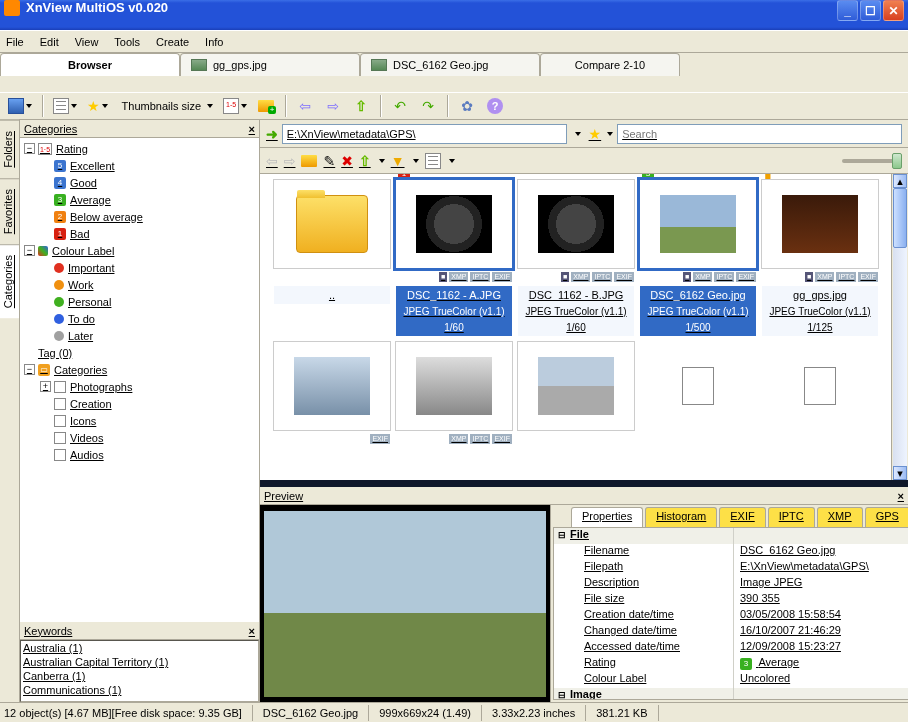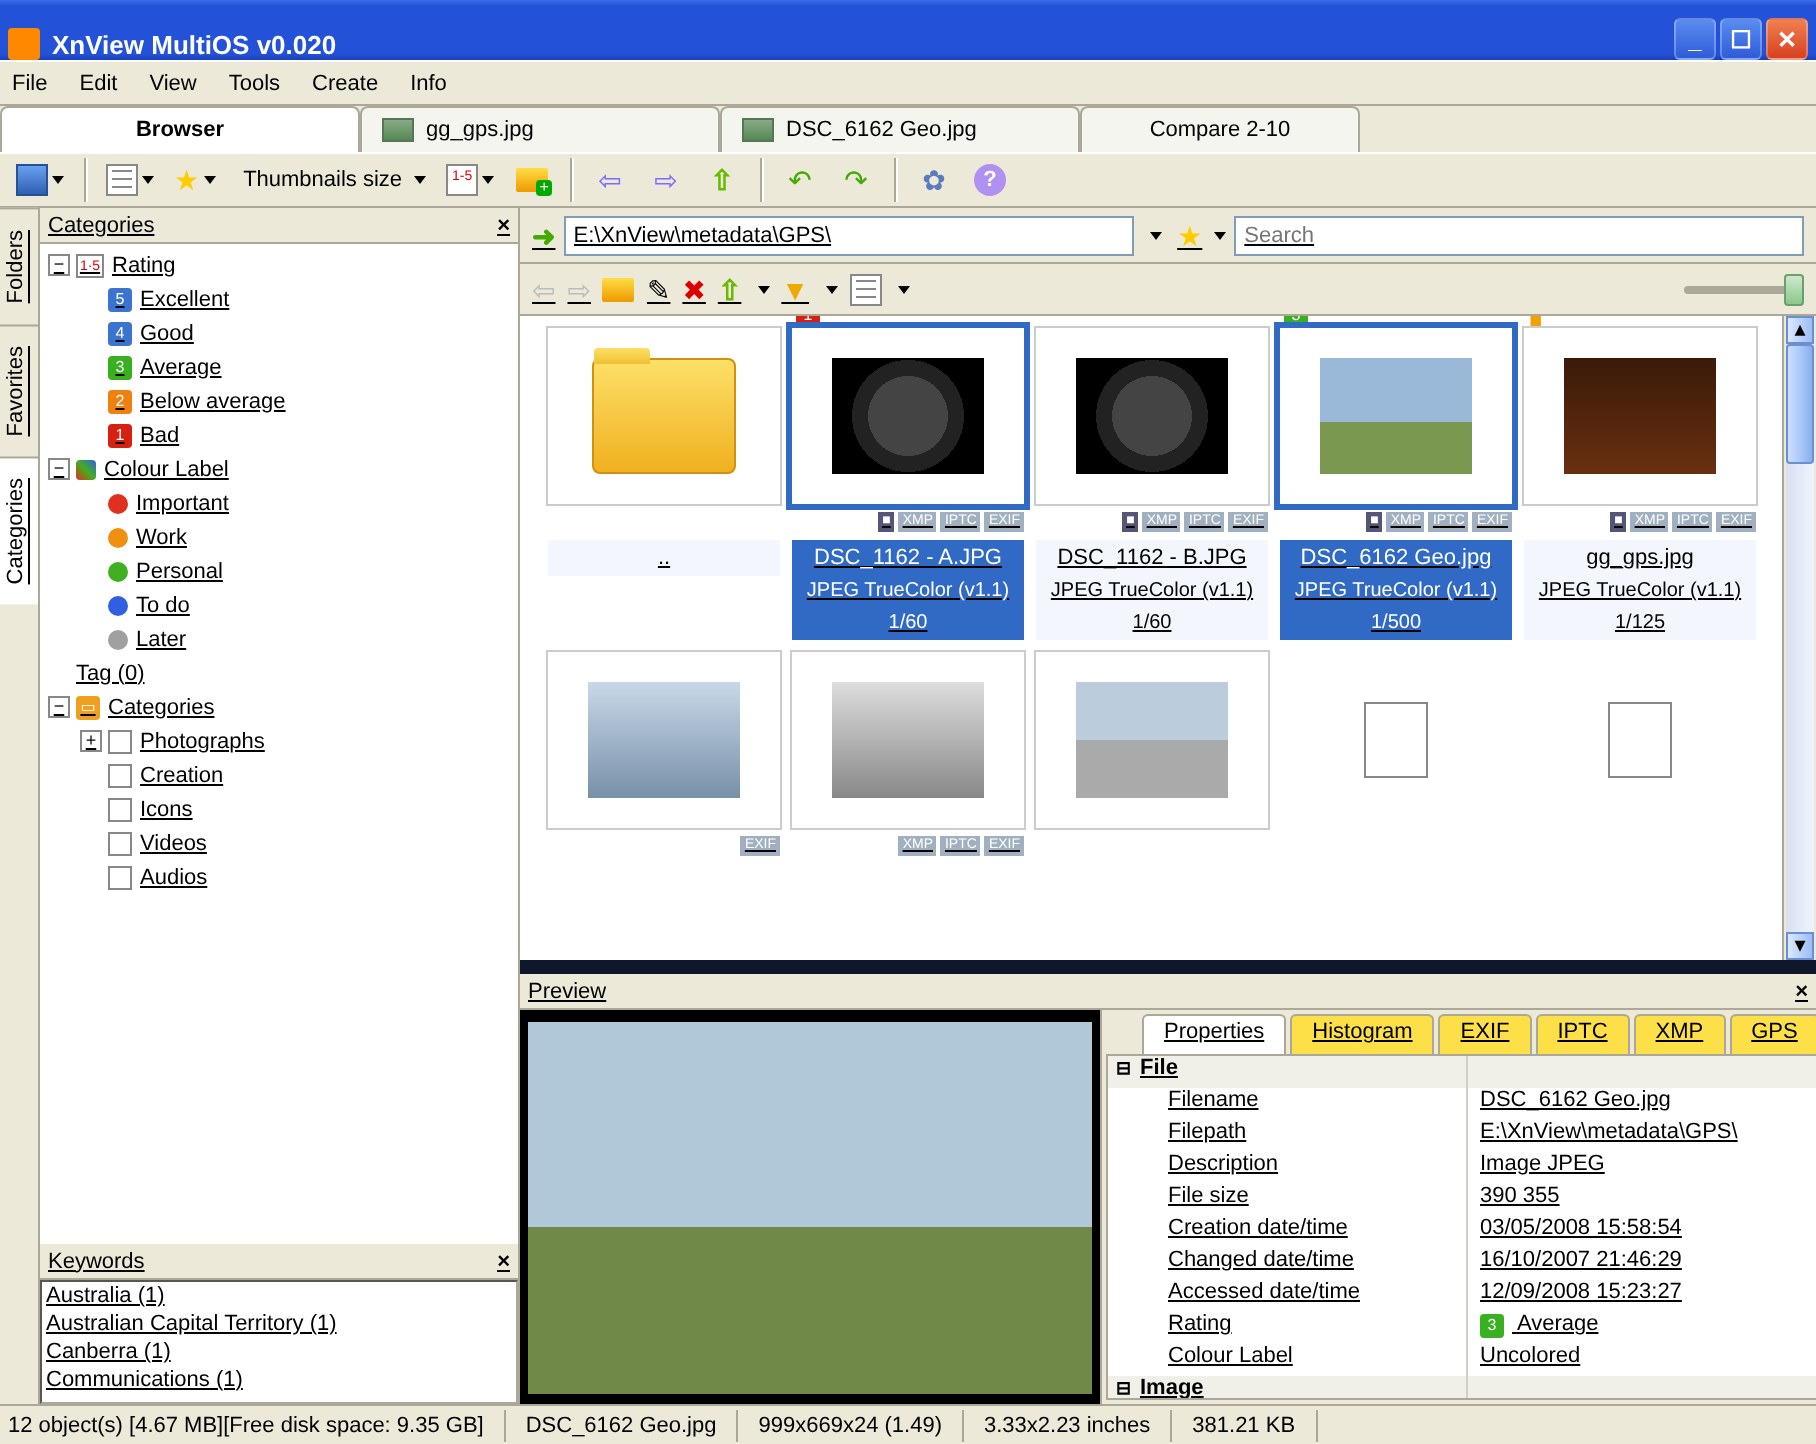--- a/index.html
+++ b/index.html
@@ -1,32 +1,32 @@
 <!DOCTYPE html>
 <html><head>
 <meta charset="utf-8">
 <style>
 * { box-sizing: border-box; margin: 0; padding: 0; font-family: Tahoma, Arial, sans-serif; font-size: 11px; }
 body { background: #ece9d8; width: 908px; height: 722px; overflow: hidden; display: flex; flex-direction: column; }
 
 
-.titlebar { background: linear-gradient(#3a6ee7, #2352d8 10%, #2352d8 90%, #1a3fb8); height: 30px; display: flex; align-items: flex-end; padding: 0 4px; color: white; }
+.titlebar { background: linear-gradient(#3a6ee7, #2352d8 10%, #2352d8 90%, #1a3fb8); height: 30px; display: flex; align-items: flex-start; padding: 0 4px; color: white; }
 .titlebar .icon { width: 16px; height: 16px; background: #f80; border-radius: 2px; margin-right: 6px; }
 .titlebar .title { flex: 1; font-weight: bold; font-size: 13px; }
 .titlebar .btns { display: flex; gap: 2px; }
 .titlebar .btn { width: 21px; height: 21px; border-radius: 3px; border: 1px solid #fff4; display: flex; align-items: center; justify-content: center; font-weight: bold; color: white; font-size: 12px;}
 .titlebar .min,.titlebar .max { background: linear-gradient(#5a8cf0,#2f5cd8); }
 .titlebar .close { background: linear-gradient(#f08050,#d84020); }
 
 
 .menubar { height: 22px; background: #ece9d8; display: flex; align-items: center; padding: 0 6px; gap: 16px; border-top: 1px solid #fff; }
 .menubar span { color: #000; cursor: default; }
 
 
-.tabsbar { height: 24px; background: #ece9d8; display: flex; border-top: 1px solid #aca899; }
+.tabsbar { height: 40px; background: #ece9d8; display: flex; border-top: 1px solid #aca899; }
 .tabsbar .tab { border: 1px solid #aca899; border-bottom: none; height: 23px; margin-right: 0; display: flex; align-items: center; padding: 0 10px; background: #f5f5f0; min-width: 180px; border-top-left-radius: 4px; border-top-right-radius: 4px;}
 .tabsbar .tab.active { background: #fff; font-weight: bold; }
 .tabsbar .tab .ticon { width: 16px; height: 12px; margin-right: 6px; }
 .tabsbar .tab .ticon.img { background: linear-gradient(#8a8,#585); border: 1px solid #575; }
 .tabsbar .tab .tlabel { color: #000; }
 
 
 .toolbar { height: 28px; background: #ece9d8; border-top: 1px solid #fff; border-bottom: 1px solid #aca899; display: flex; align-items: center; padding: 0 6px; gap: 6px;}
 .tbtn { min-width: 22px; height: 22px; display: flex; align-items: center; justify-content: center; cursor: default; padding: 0 2px;}
 .tbtn .lbl { margin: 0 4px; }

